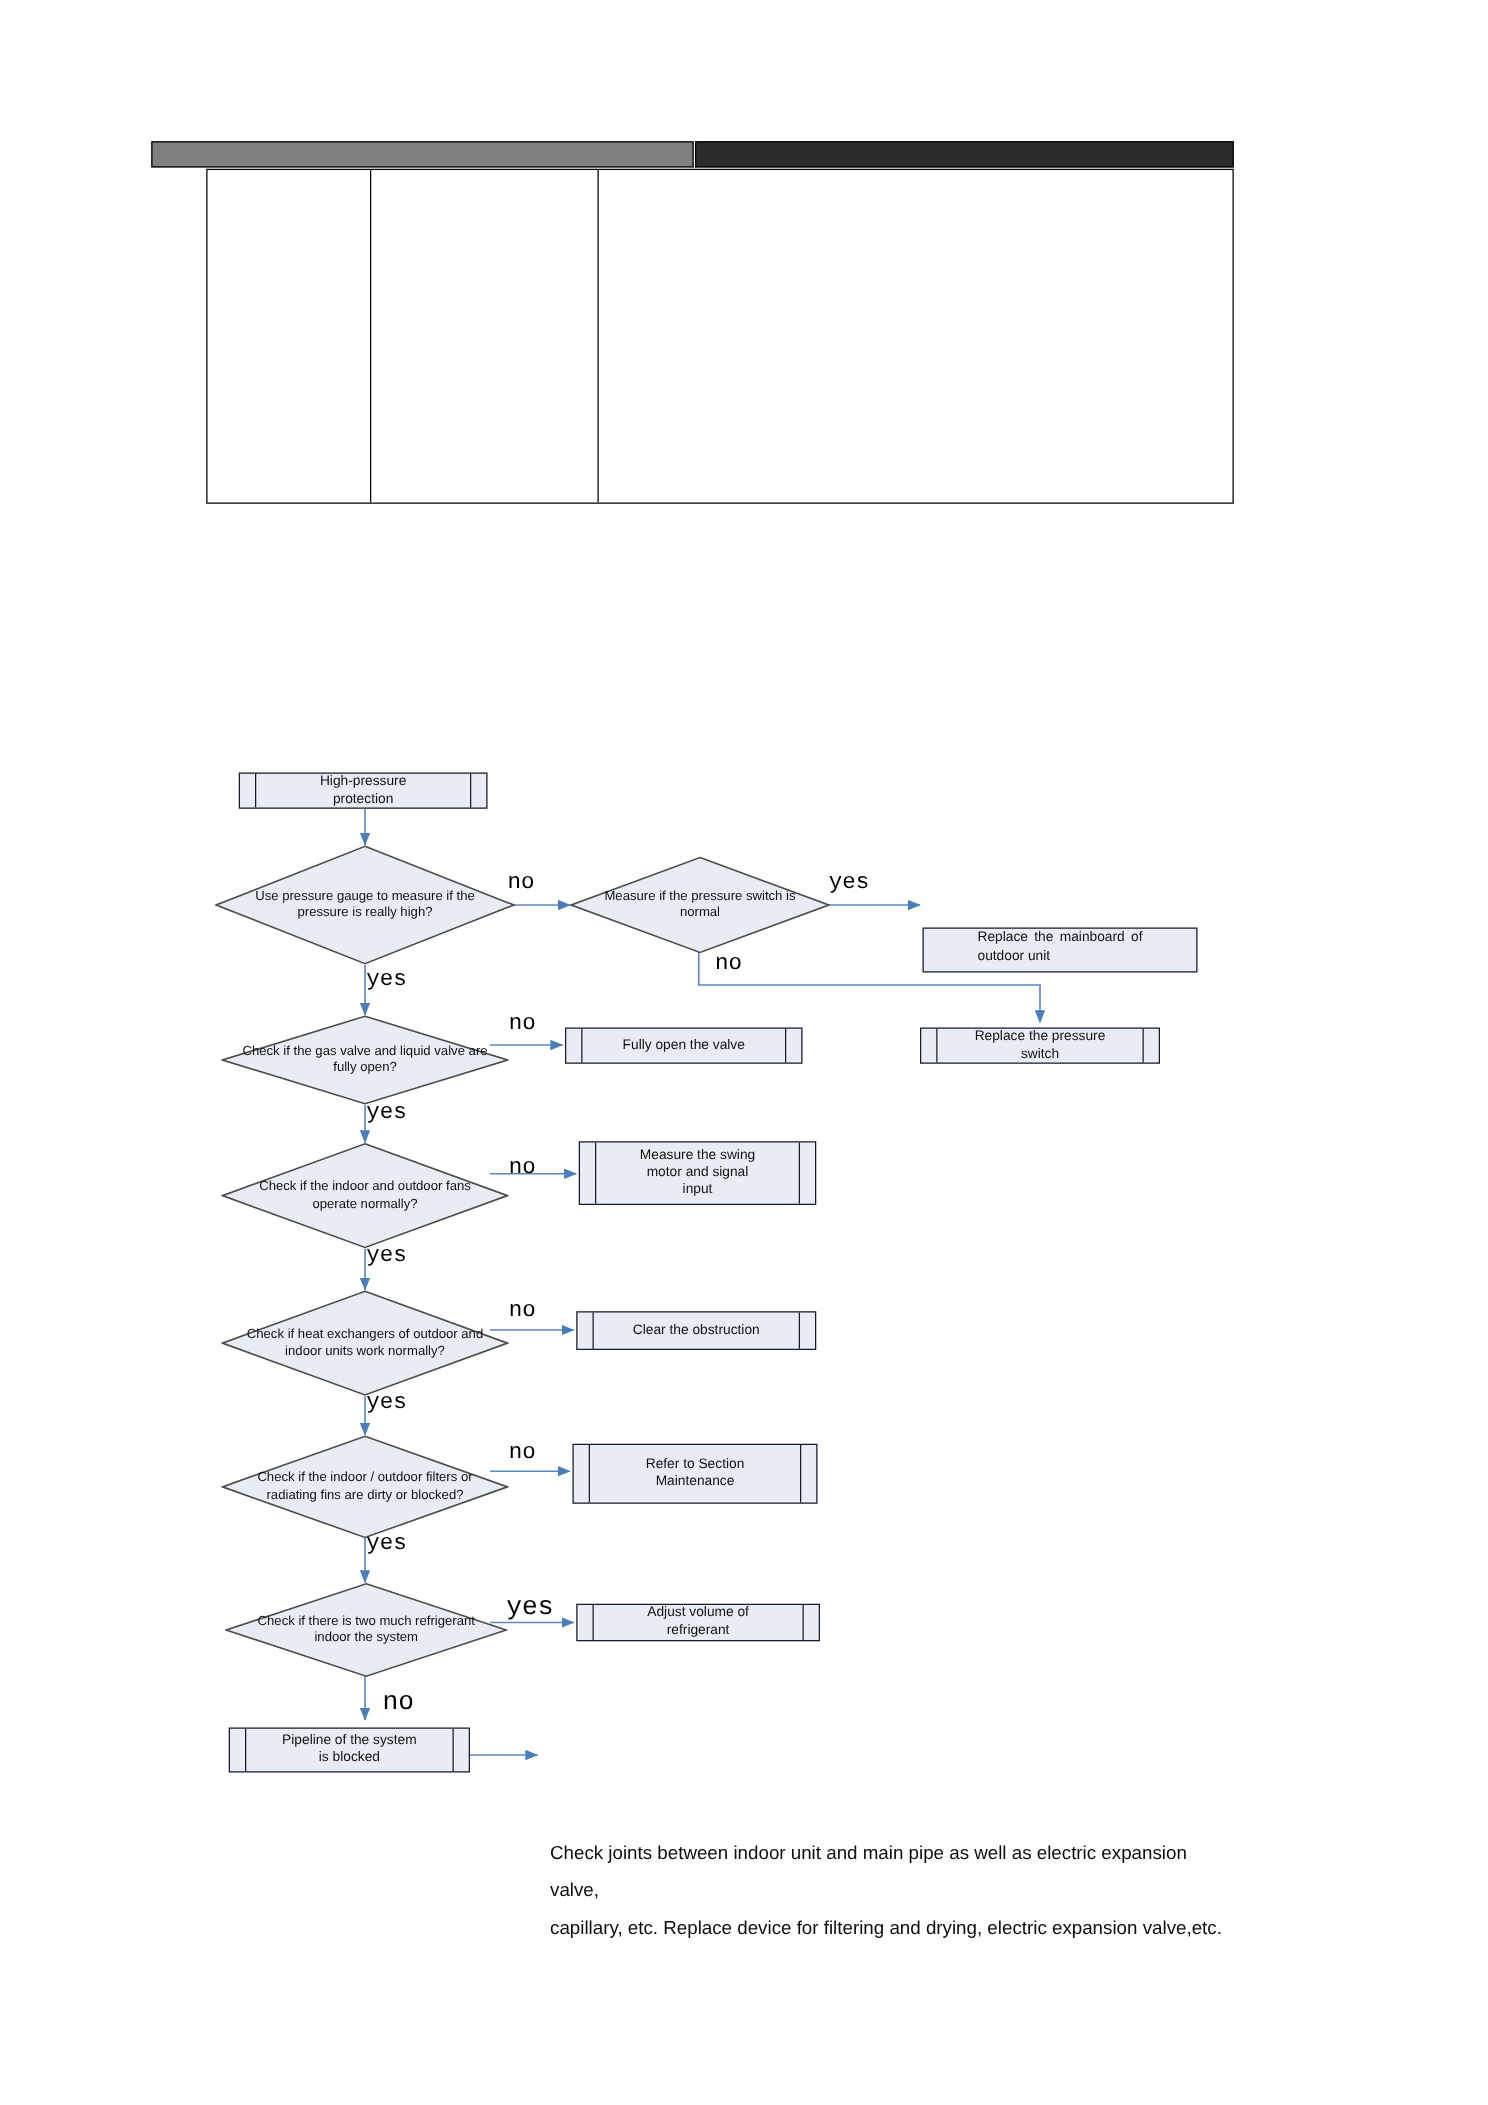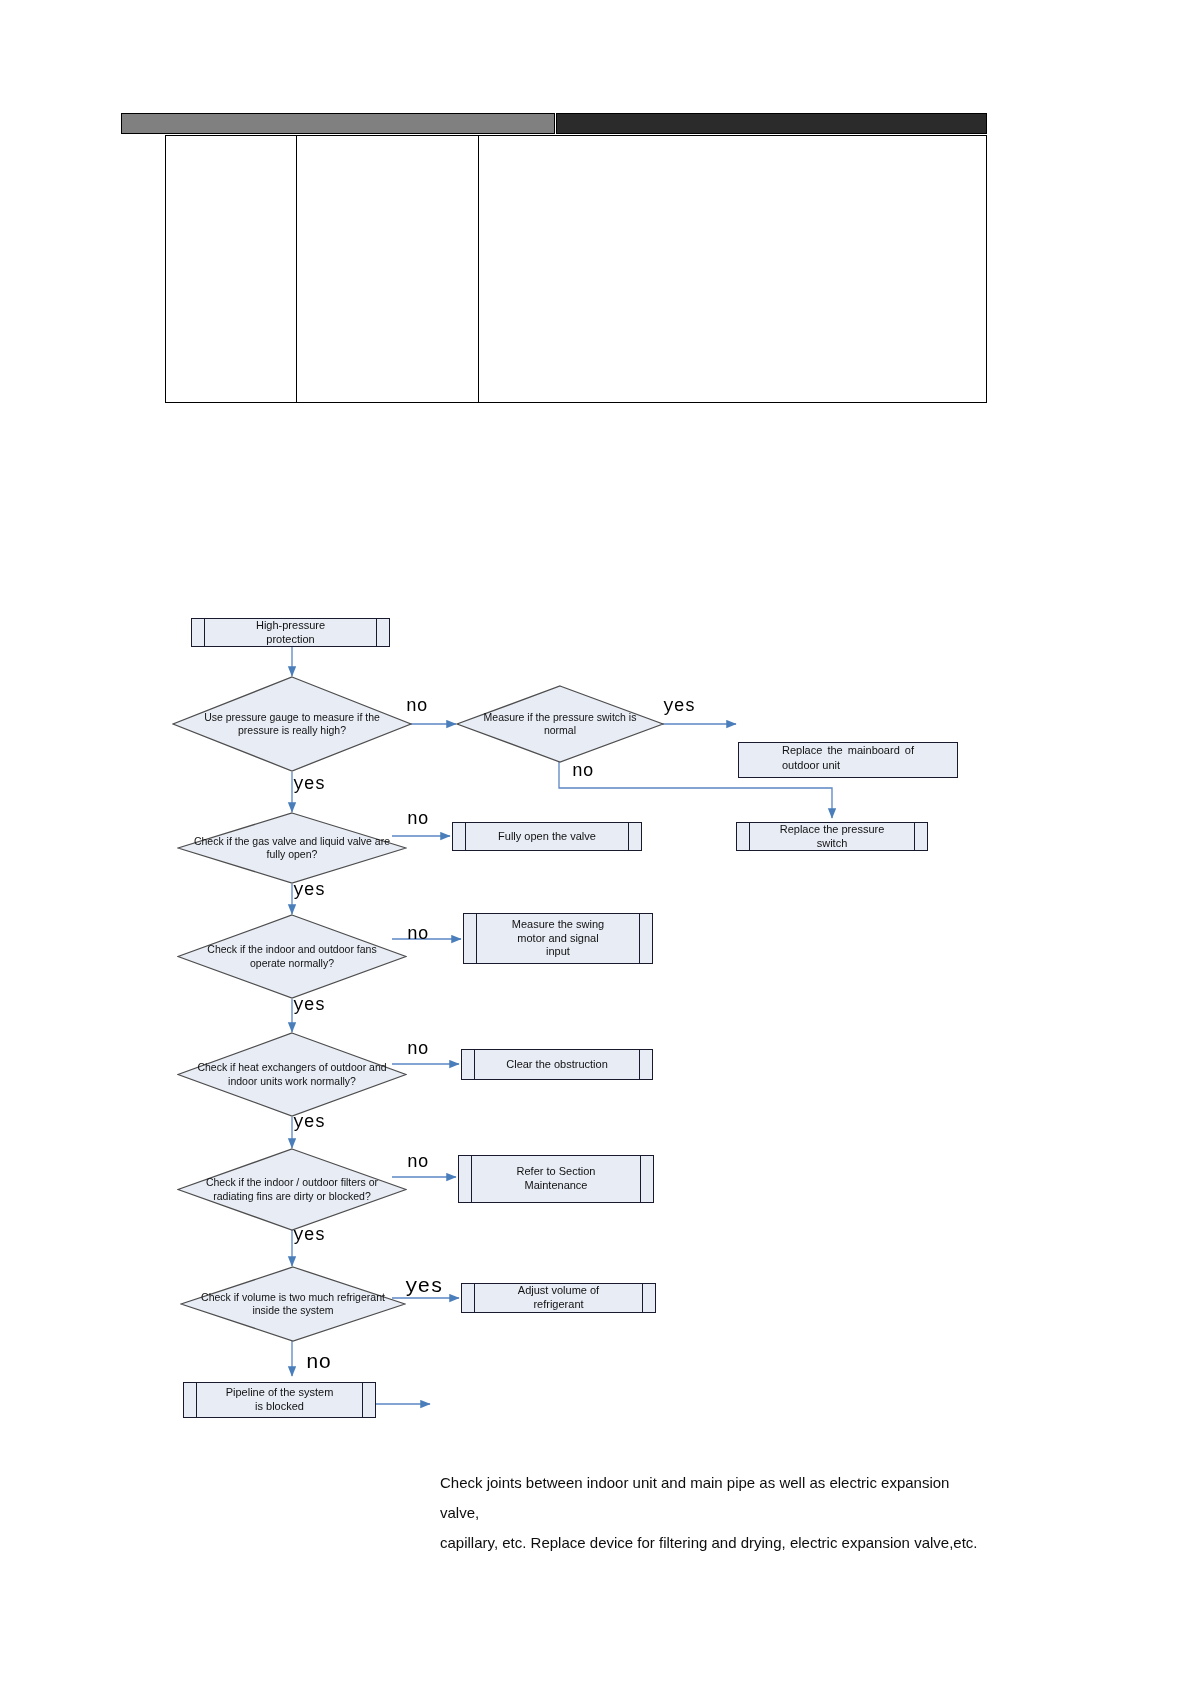--- a/index.html
+++ b/index.html
@@ -291,21 +291,21 @@
   <div class="pbox" style="left:458px; top:1155px; width:196px; height:48px;">
     <div class="seg"></div>
     <div class="ptext">Refer to Section Maintenance</div>
     <div class="seg right"></div>
   </div>
 
   <div class="dwrap" style="left:180px; top:1266px; width:226px; height:76px;">
     <svg width="226" height="76" viewBox="0 0 226 76" xmlns="http://www.w3.org/2000/svg">
       <polygon points="113,1 225,38 113,75 1,38" fill="#e8ecf5" stroke="#4d4d4d" stroke-width="1.3"></polygon>
     </svg>
-    <div class="dtext">Check if volume is two much refrigerant inside the system</div>
+    <div class="dtext">Check if there is two much refrigerant indoor the system</div>
   </div>
 
   <div class="pbox" style="left:461px; top:1283px; width:195px; height:30px;">
     <div class="seg"></div>
     <div class="ptext">Adjust volume of refrigerant</div>
     <div class="seg right"></div>
   </div>
 
   <div class="pbox" style="left:183px; top:1382px; width:193px; height:36px;">
     <div class="seg"></div>

